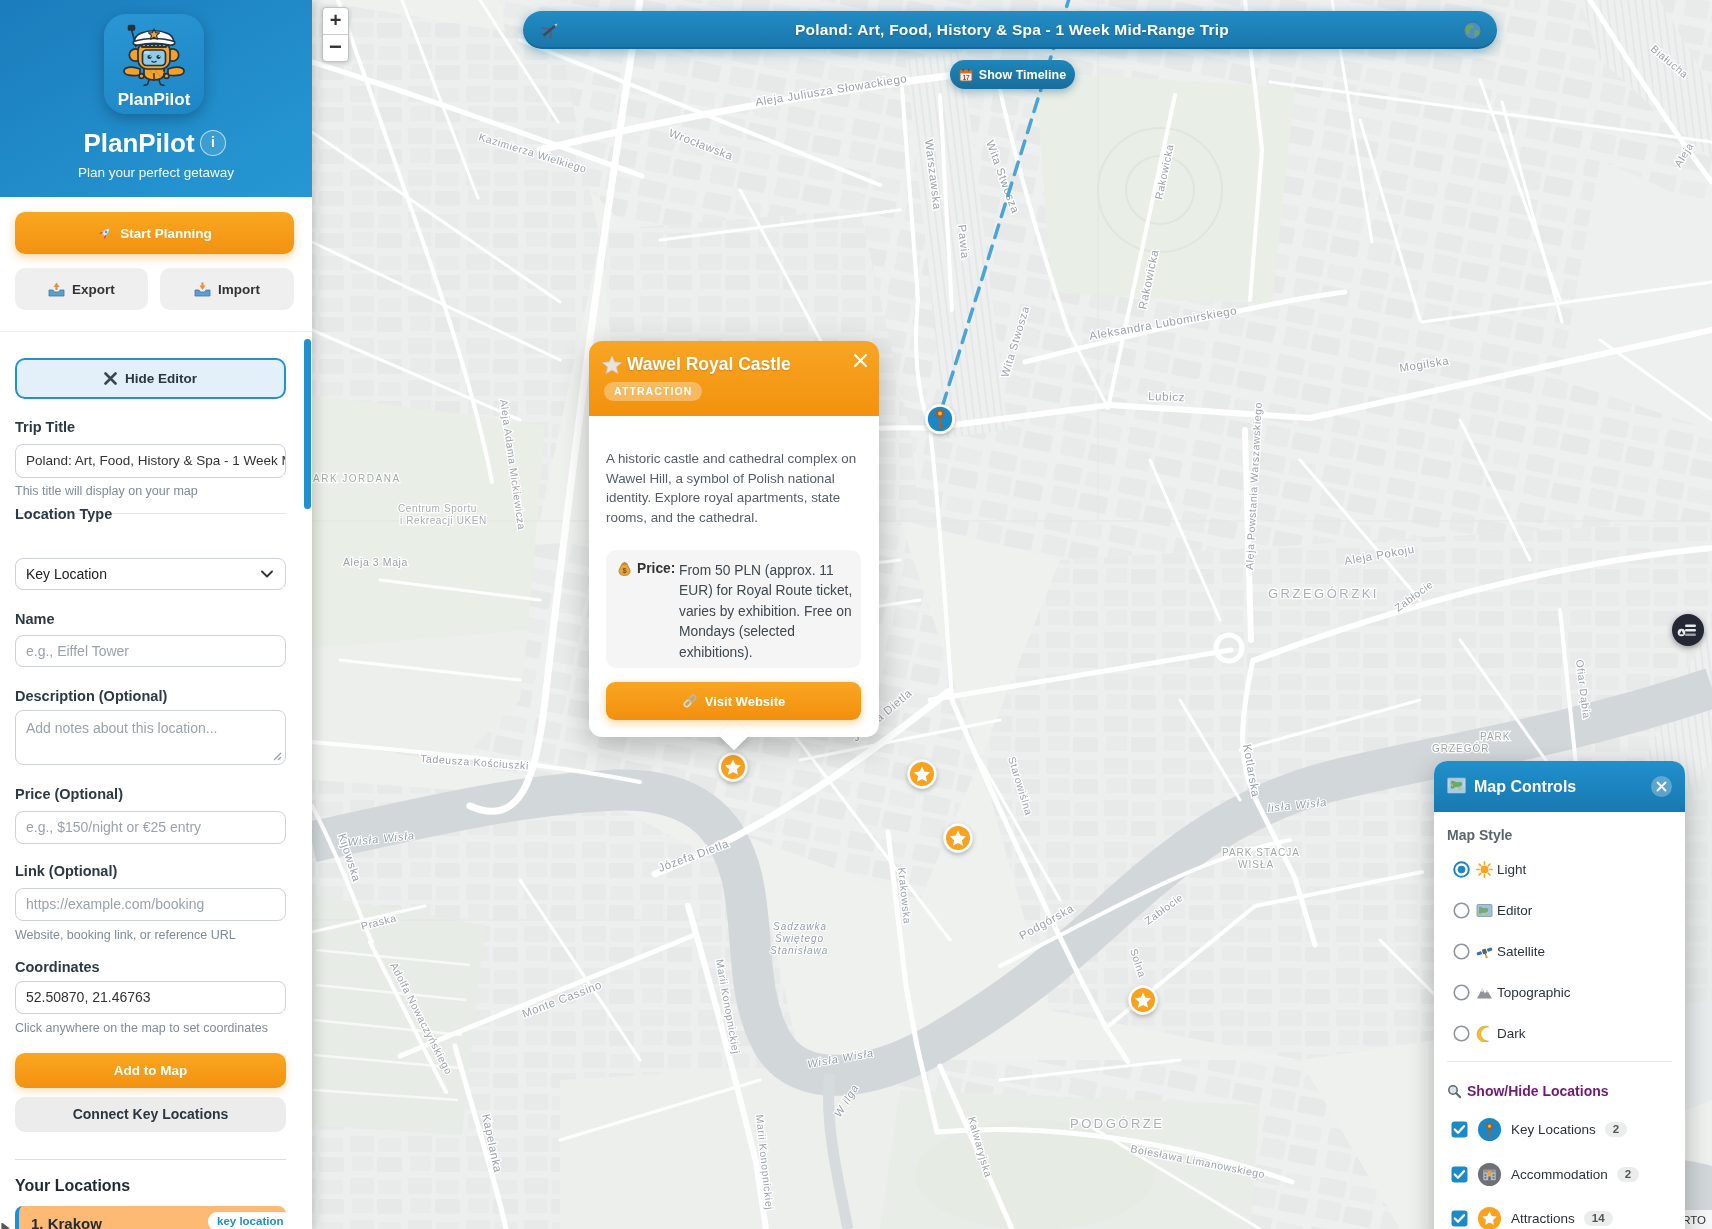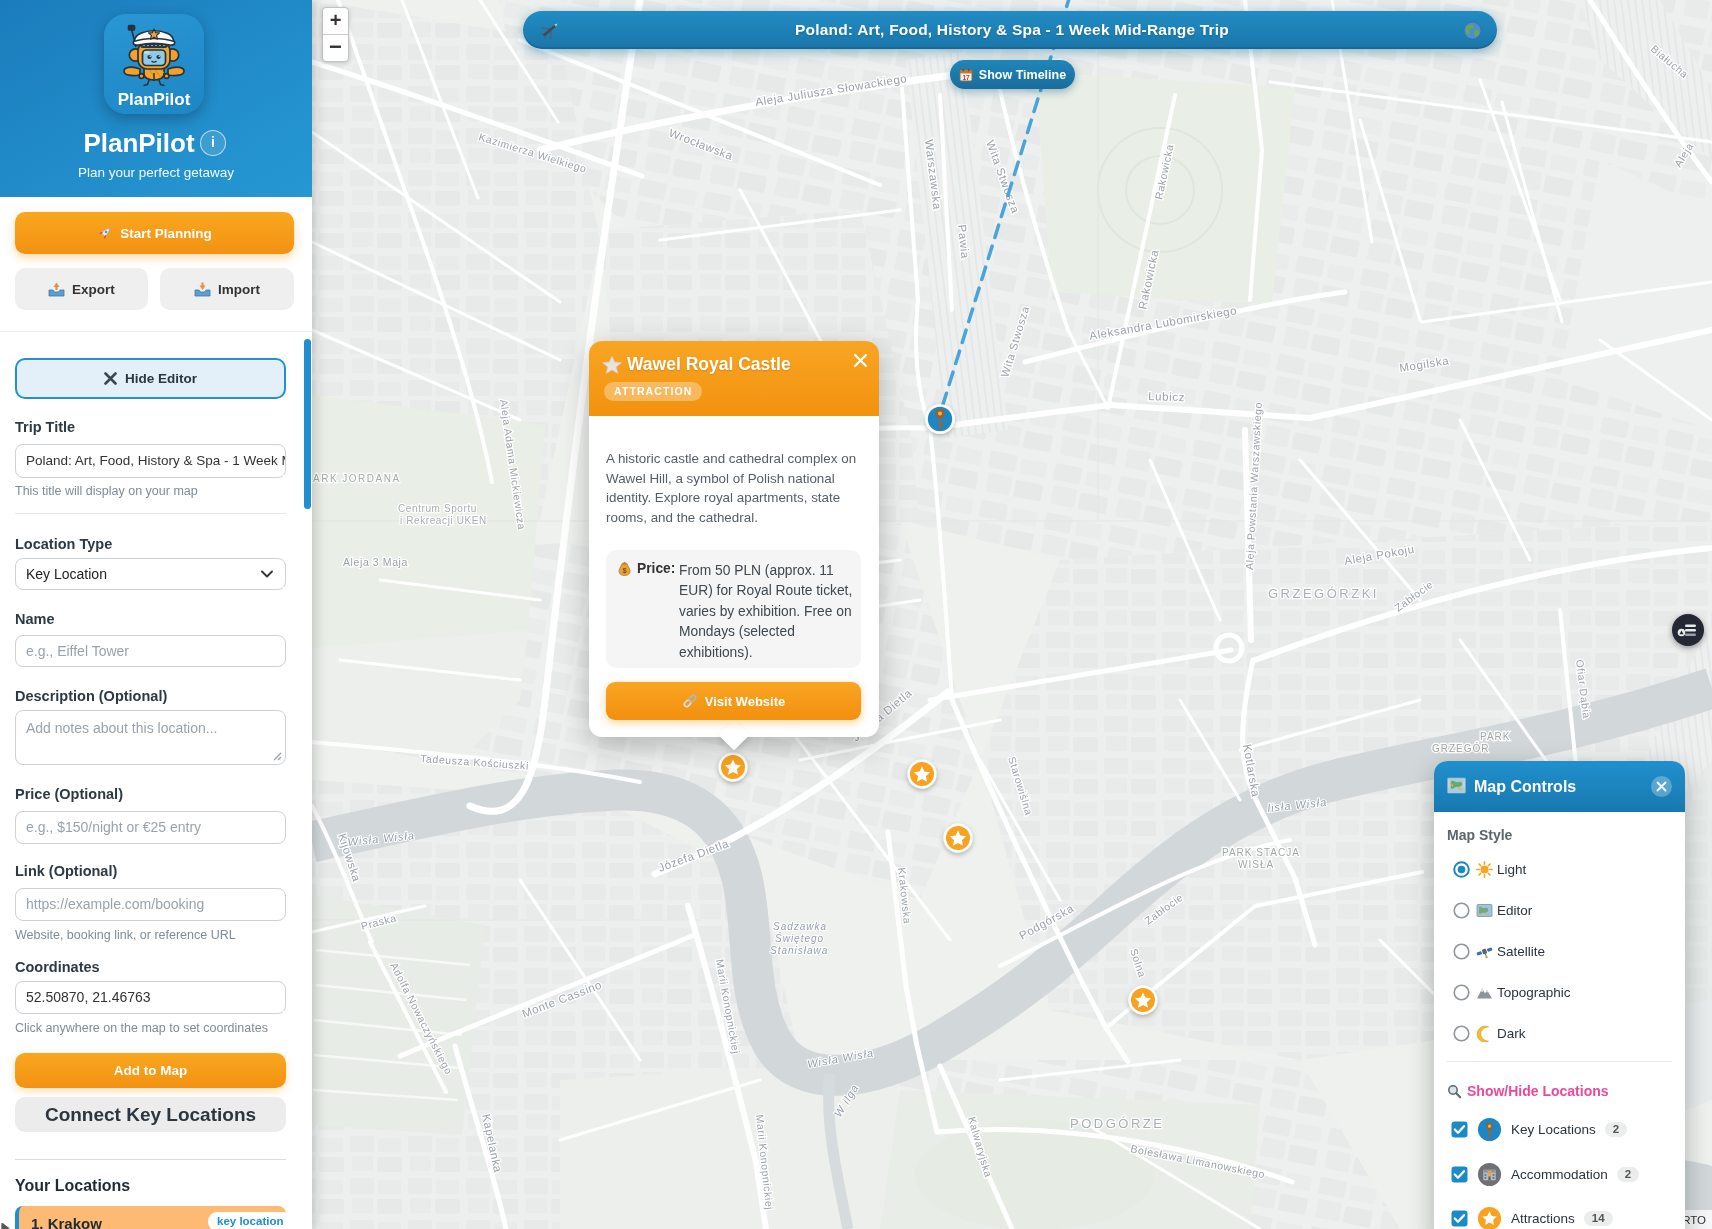--- a/index.html
+++ b/index.html
@@ -423,21 +423,21 @@
     <span style="margin-left:4px;font-size:13.5px;color:#2b333c;">Dark</span>
   </div>
 
   <div class="abs" style="left:13px;top:300px;width:225px;height:1px;background:#e8e9ea;"></div>
 
   <div class="abs" style="left:13px;top:322px;display:flex;align-items:center;gap:5px;">
     <svg width="15" height="15" viewBox="0 0 15 15">
         <circle cx="6" cy="6" r="4.2" fill="#dce4ea" stroke="#5b6670" stroke-width="1.5"></circle>
         <line x1="9.2" y1="9.2" x2="13.2" y2="13.2" stroke="#5b6670" stroke-width="2" stroke-linecap="round"></line>
       </svg>
-    <span style="font-size:14px;font-weight:bold;color:#ec4899;">Show/Hide Locations</span>
+    <span style="font-size:14px;font-weight:bold;color:#701a75;">Show/Hide Locations</span>
   </div>
 
   <div class="abs" style="left:17px;top:355px;width:225px;height:26px;display:flex;align-items:center;">
     <svg width="17" height="17" viewBox="0 0 17 17">
         <rect x="0.5" y="0.5" width="16" height="16" rx="3" fill="#1d8ac8"></rect>
         <path d="M3.8 8.5 L7 11.7 L13 5.2" fill="none" stroke="#fff" stroke-width="2.3" stroke-linecap="round" stroke-linejoin="round"></path>
       </svg>
     <svg style="margin-left:9px;" width="25" height="25" viewBox="0 0 26 26">
         <circle cx="13" cy="13" r="12" fill="#1d86c4"></circle>
         <circle cx="13" cy="9.5" r="3.6" fill="#a05f28"></circle>
@@ -572,21 +572,21 @@
         <path d="M1.5 1.5 L11.5 11.5 M11.5 1.5 L1.5 11.5" stroke="#3d464e" stroke-width="2.6" stroke-linecap="round"></path>
       </svg>
     <span style="font-size:13.5px;font-weight:bold;color:#2c3640;">Hide Editor</span>
   </div>
 
   <div class="abs lbl" style="left:15px;top:419px;">Trip Title</div>
   <div class="abs inp" style="left:15px;top:444px;height:34px;line-height:32px;color:#333;font-size:13.5px;">Poland: Art, Food, History &amp; Spa - 1 Week Mi</div>
   <div class="abs hlp" style="left:15px;top:484px;">This title will display on your map</div>
   <div class="abs" style="left:15px;top:513px;width:271px;height:1px;background:#e7e7e7;"></div>
 
-  <div class="abs lbl" style="left:15px;top:536px;">Location Type</div>
+  <div class="abs lbl" style="left:15px;top:506px;">Location Type</div>
   <div class="abs inp" style="left:15px;top:558px;height:32px;line-height:30px;color:#222;">Key Location
     <svg style="position:absolute;right:12px;top:11px;" width="12" height="8" viewBox="0 0 12 8">
         <path d="M1 1.5 L6 6.5 L11 1.5" fill="none" stroke="#333" stroke-width="1.8" stroke-linecap="round" stroke-linejoin="round"></path>
       </svg>
   </div>
 
   <div class="abs lbl" style="left:15px;top:611px;">Name</div>
   <div class="abs inp" style="left:15px;top:635px;height:32px;line-height:30px;color:#9aa3ab;">e.g., Eiffel Tower</div>
 
   <div class="abs lbl" style="left:15px;top:688px;">Description (Optional)</div>
@@ -604,21 +604,21 @@
 
   <div class="abs lbl" style="left:15px;top:863px;">Link (Optional)</div>
   <div class="abs inp" style="left:15px;top:888px;height:33px;line-height:31px;color:#9aa3ab;">https://example.com/booking</div>
   <div class="abs hlp" style="left:15px;top:928px;">Website, booking link, or reference URL</div>
 
   <div class="abs lbl" style="left:15px;top:959px;">Coordinates</div>
   <div class="abs inp" style="left:15px;top:981px;height:33px;line-height:31px;color:#333;">52.50870, 21.46763</div>
   <div class="abs hlp" style="left:15px;top:1021px;">Click anywhere on the map to set coordinates</div>
 
   <div class="abs" style="left:15px;top:1053px;width:271px;height:35px;border-radius:10px;background:linear-gradient(180deg,#f9a71f,#f39112);box-shadow:0 3px 8px rgba(244,150,15,.3);text-align:center;line-height:35px;font-size:13.5px;font-weight:bold;color:#fff;">Add to Map</div>
-  <div class="abs" style="left:15px;top:1097px;width:271px;height:35px;border-radius:10px;background:#ececec;text-align:center;line-height:35px;font-size:19px;font-weight:bold;color:#2c3640;">Connect Key Locations</div>
+  <div class="abs" style="left:15px;top:1097px;width:271px;height:35px;border-radius:10px;background:#ececec;text-align:center;line-height:35px;font-size:14px;font-weight:bold;color:#2c3640;">Connect Key Locations</div>
 
   <div class="abs" style="left:15px;top:1159px;width:271px;height:1px;background:#dcdcdc;"></div>
   <div class="abs" style="left:15px;top:1177px;font-size:16px;font-weight:bold;color:#1f2a33;">Your Locations</div>
 
   <div class="abs" style="left:15px;top:1206px;width:271px;height:23px;border-radius:8px 8px 0 0;background:#fdba74;border-left:4px solid #1f8fd0;">
     <div class="abs" style="left:12px;top:9px;font-size:15px;font-weight:bold;color:#1f2a33;">1. Krakow</div>
     <div class="abs" style="left:189px;top:6px;background:#fff;border-radius:9px;padding:3px 9px 4px 9px;font-size:11.5px;font-weight:bold;color:#1e8fd2;white-space:nowrap;">key location</div>
   </div>
 
   <svg class="abs" style="left:0;bottom:-7px;" width="14" height="16" viewBox="0 0 16 18">

